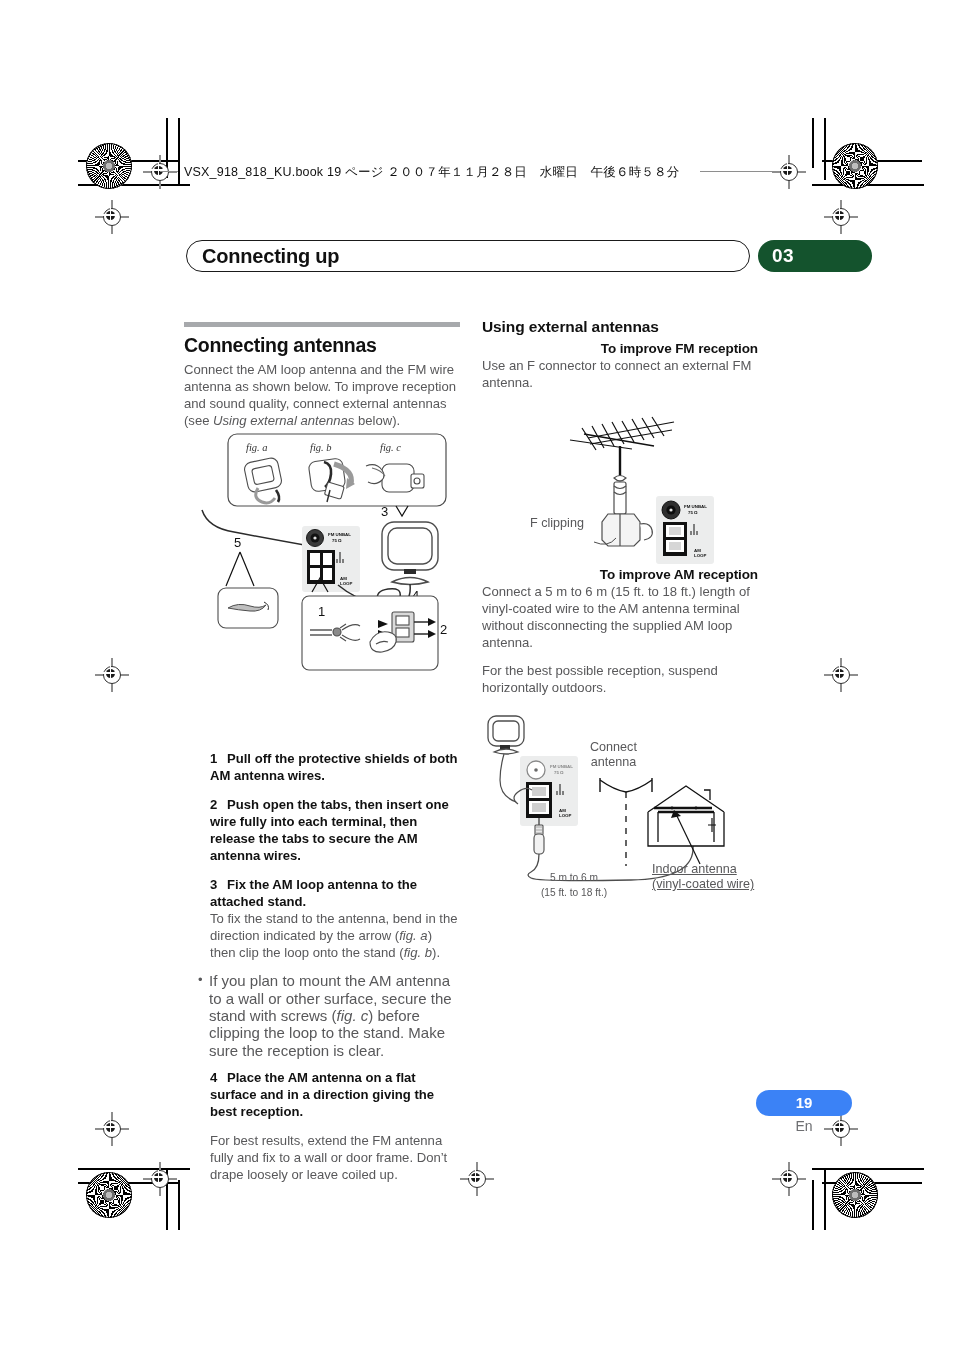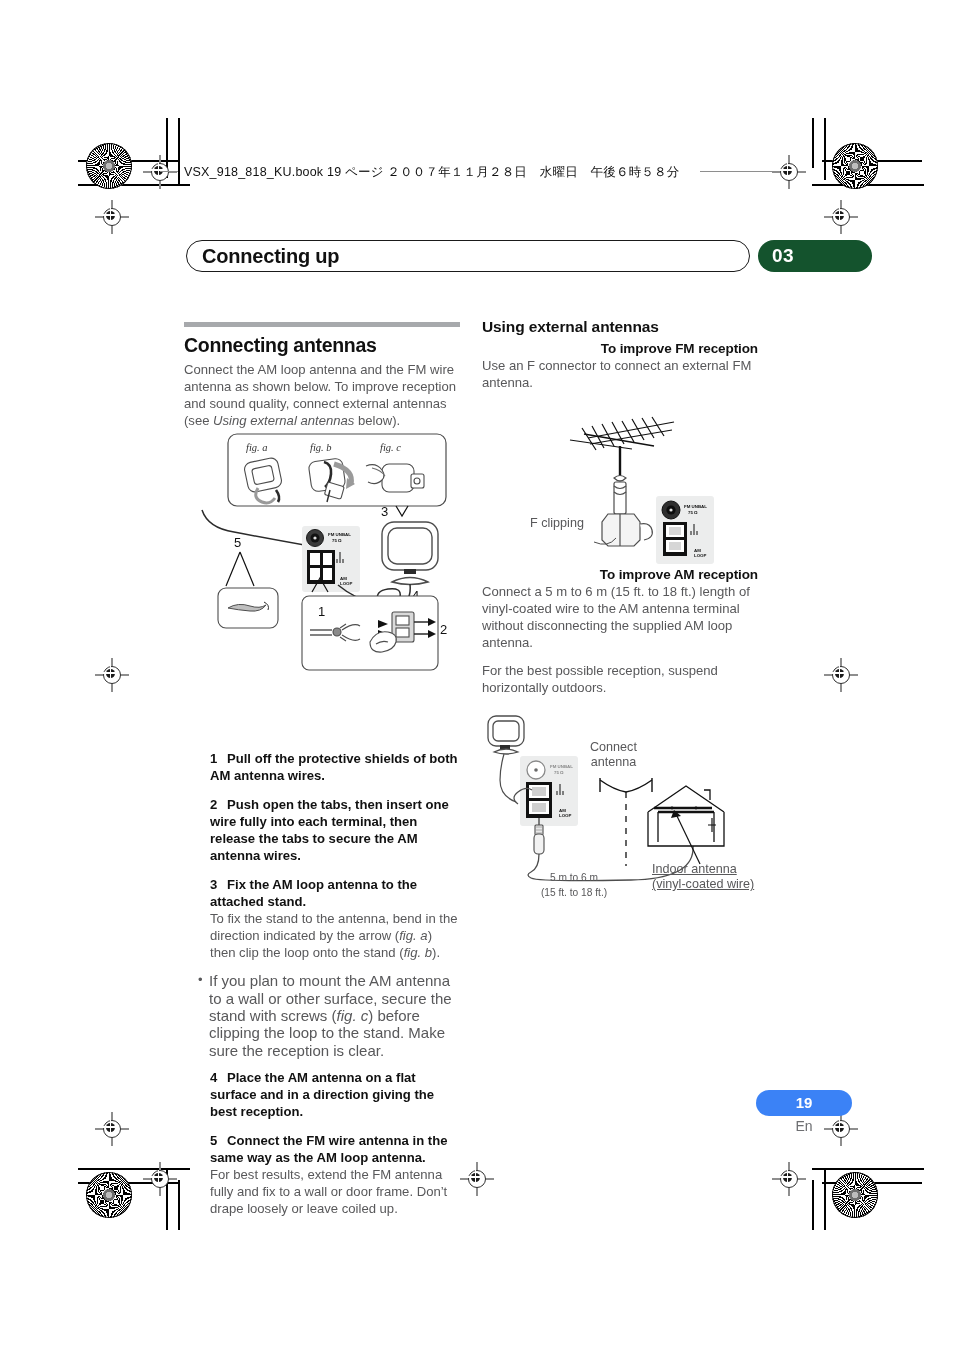--- a/index.html
+++ b/index.html
@@ -198,21 +198,20 @@
 
   <ul class="bullets">
     <li><span>If you plan to mount the AM antenna to a wall or other surface, secure the stand with screws (</span><i class="it">fig. c</i><span>) before clipping the loop to the stand. Make sure the reception is clear.</span></li>
   </ul>
 
   <div class="stepblock">
     <p class="step"><span class="n">4</span><span>Place the AM antenna on a flat surface and in a direction giving the best reception.</span></p>
   </div>
 
   <div class="stepblock">
-    <p class="step" style="margin-bottom:0;"><span class="n">5</span><span>Connect the FM wire antenna in the same way as the AM loop antenna.</span></p>
     <p class="body tight">For best results, extend the FM antenna fully and fix to a wall or door frame. Don’t drape loosely or leave coiled up.</p>
   </div>
 </div>
 
 <div class="fig" style="left:206px;top:432px;width:258px;height:240px;">
   <svg width="258" height="240" viewBox="0 0 258 240">
 
     <rect x="22" y="2" width="218" height="72" rx="9" ry="9" fill="#fff" stroke="#4d4d4d" stroke-width="1.2"></rect>
 
     <g stroke="#4d4d4d" stroke-width="1.1" fill="#fff">

